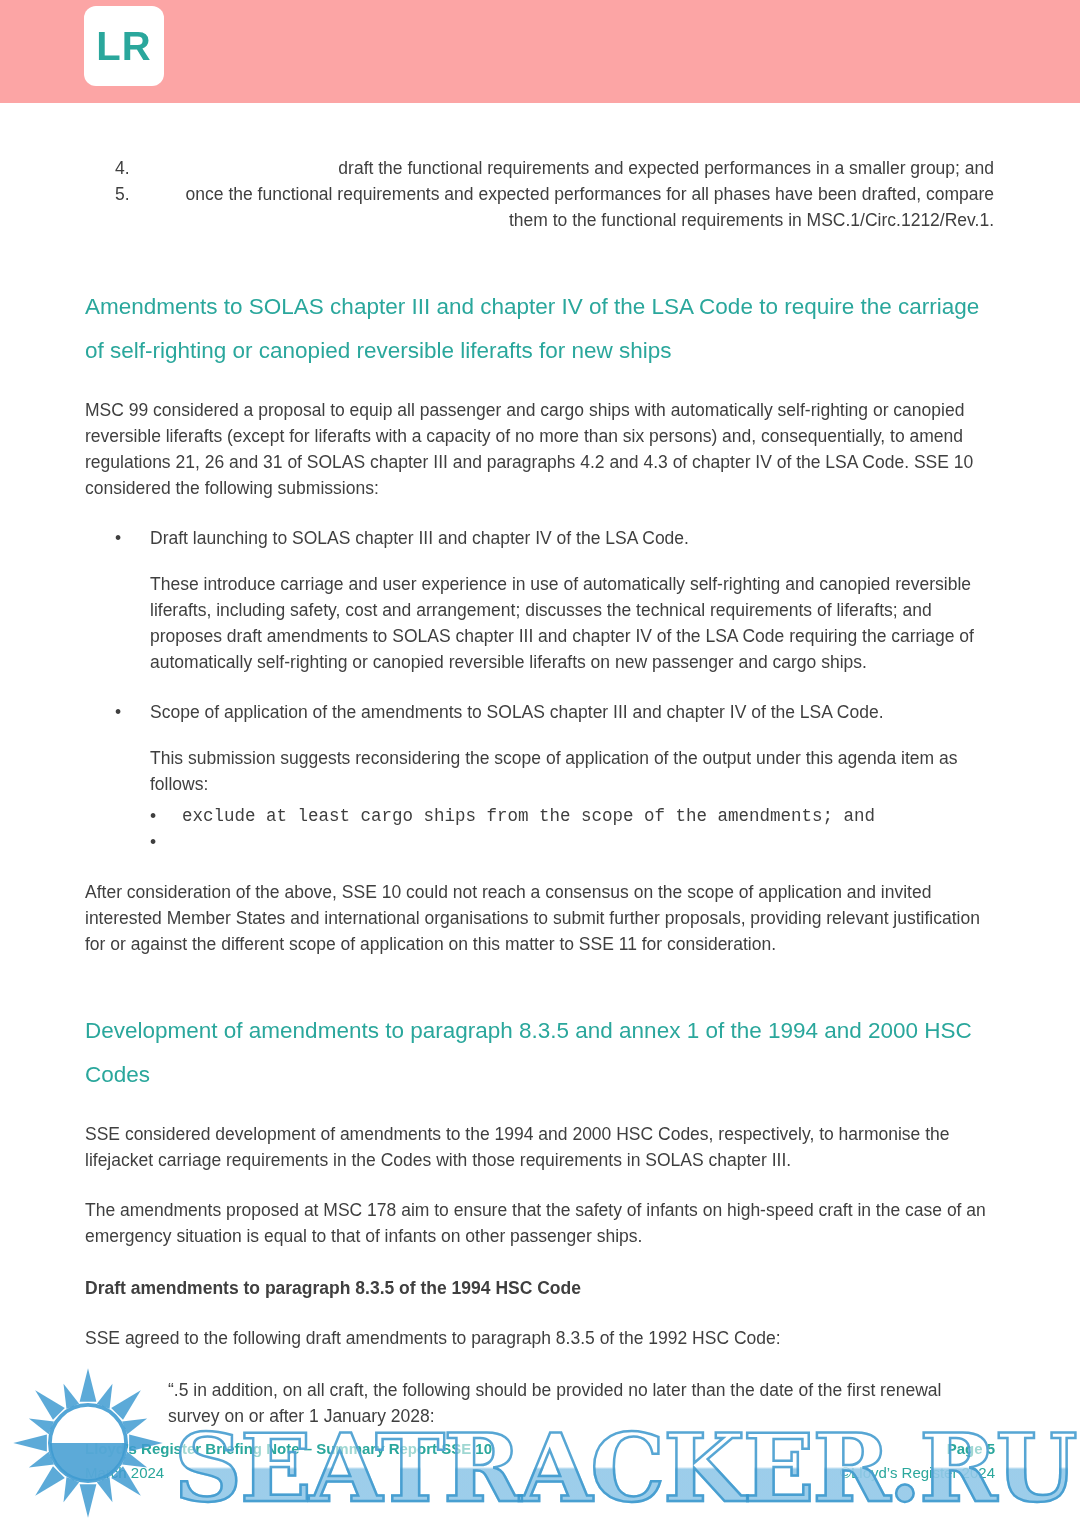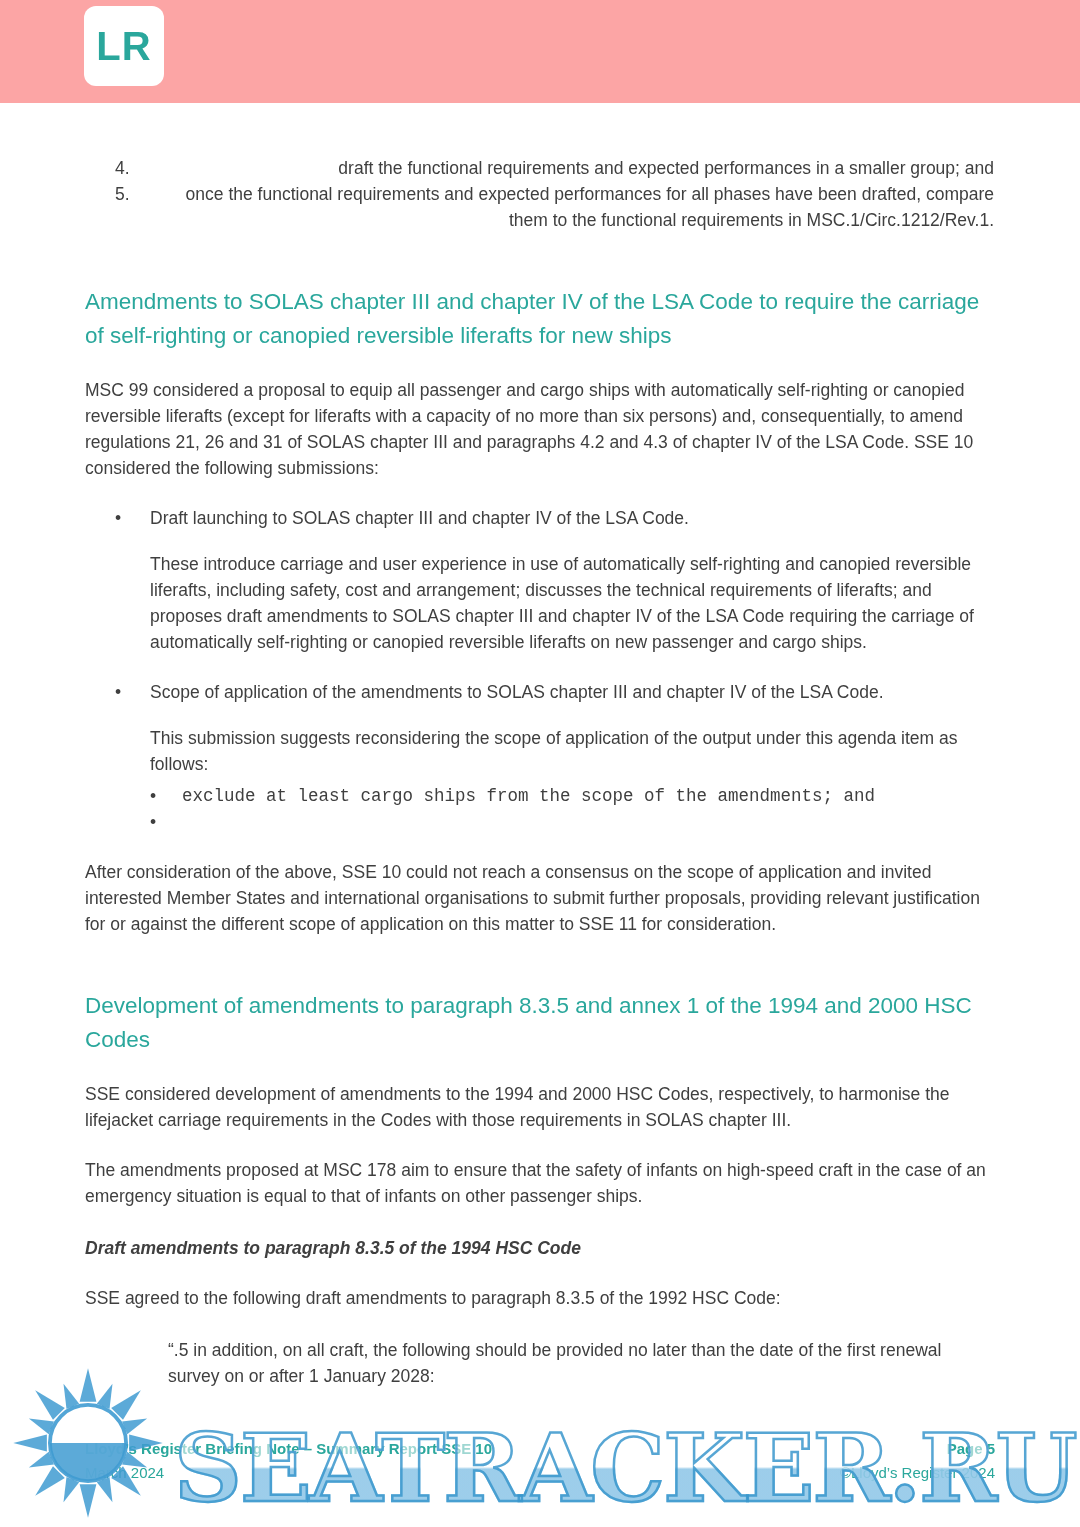--- a/index.html
+++ b/index.html
@@ -34,34 +34,34 @@
     padding: 52px 86px 0 85px;
     font-size: 17.5px;
     line-height: 26px;
   }
   .num-item { display: flex; padding-left: 30px; }
   .num-item .marker { flex: 0 0 35px; }
   .num-item .txt { flex: 1; text-align: right; }
   .h1 {
     color: #2AA79C;
     font-size: 22.5px;
-    line-height: 34px;
+    line-height: 44px;
     font-weight: 400;
     margin: 52px 0 0 0;
   }
   .para { margin: 24px 0 0 0; }
   .bullet { display: flex; padding-left: 30px; margin: 24px 0 0 0; }
   .bullet .marker { flex: 0 0 35px; }
   .bullet .txt { flex: 1; }
   .detail { margin: 20px 0 0 65px; }
   .sub-bullet { display: flex; padding-left: 65px; margin: 0; }
   .sub-bullet .marker { flex: 0 0 32px; }
   .sub-bullet .txt { flex: 1; font-family: Liberation Mono, monospace; }
   .first-sub { margin-top: 6px; }
-  .subheading { font-weight: bold; margin: 26px 0 0 0; font-style: italic; }
+  .subheading { font-weight: bold; margin: 26px 0 0 0; }
   .quote { margin: 26px 0 0 83px; }
   .footer {
     position: absolute; left: 0; right: 0; bottom: 42px;
     padding: 0 85px;
     display: flex; justify-content: space-between; align-items: flex-end;
     color: #2AA79C;
     font-size: 15px; line-height: 24px;
     z-index: 2;
   }
   .footer .bold { font-weight: bold; }

